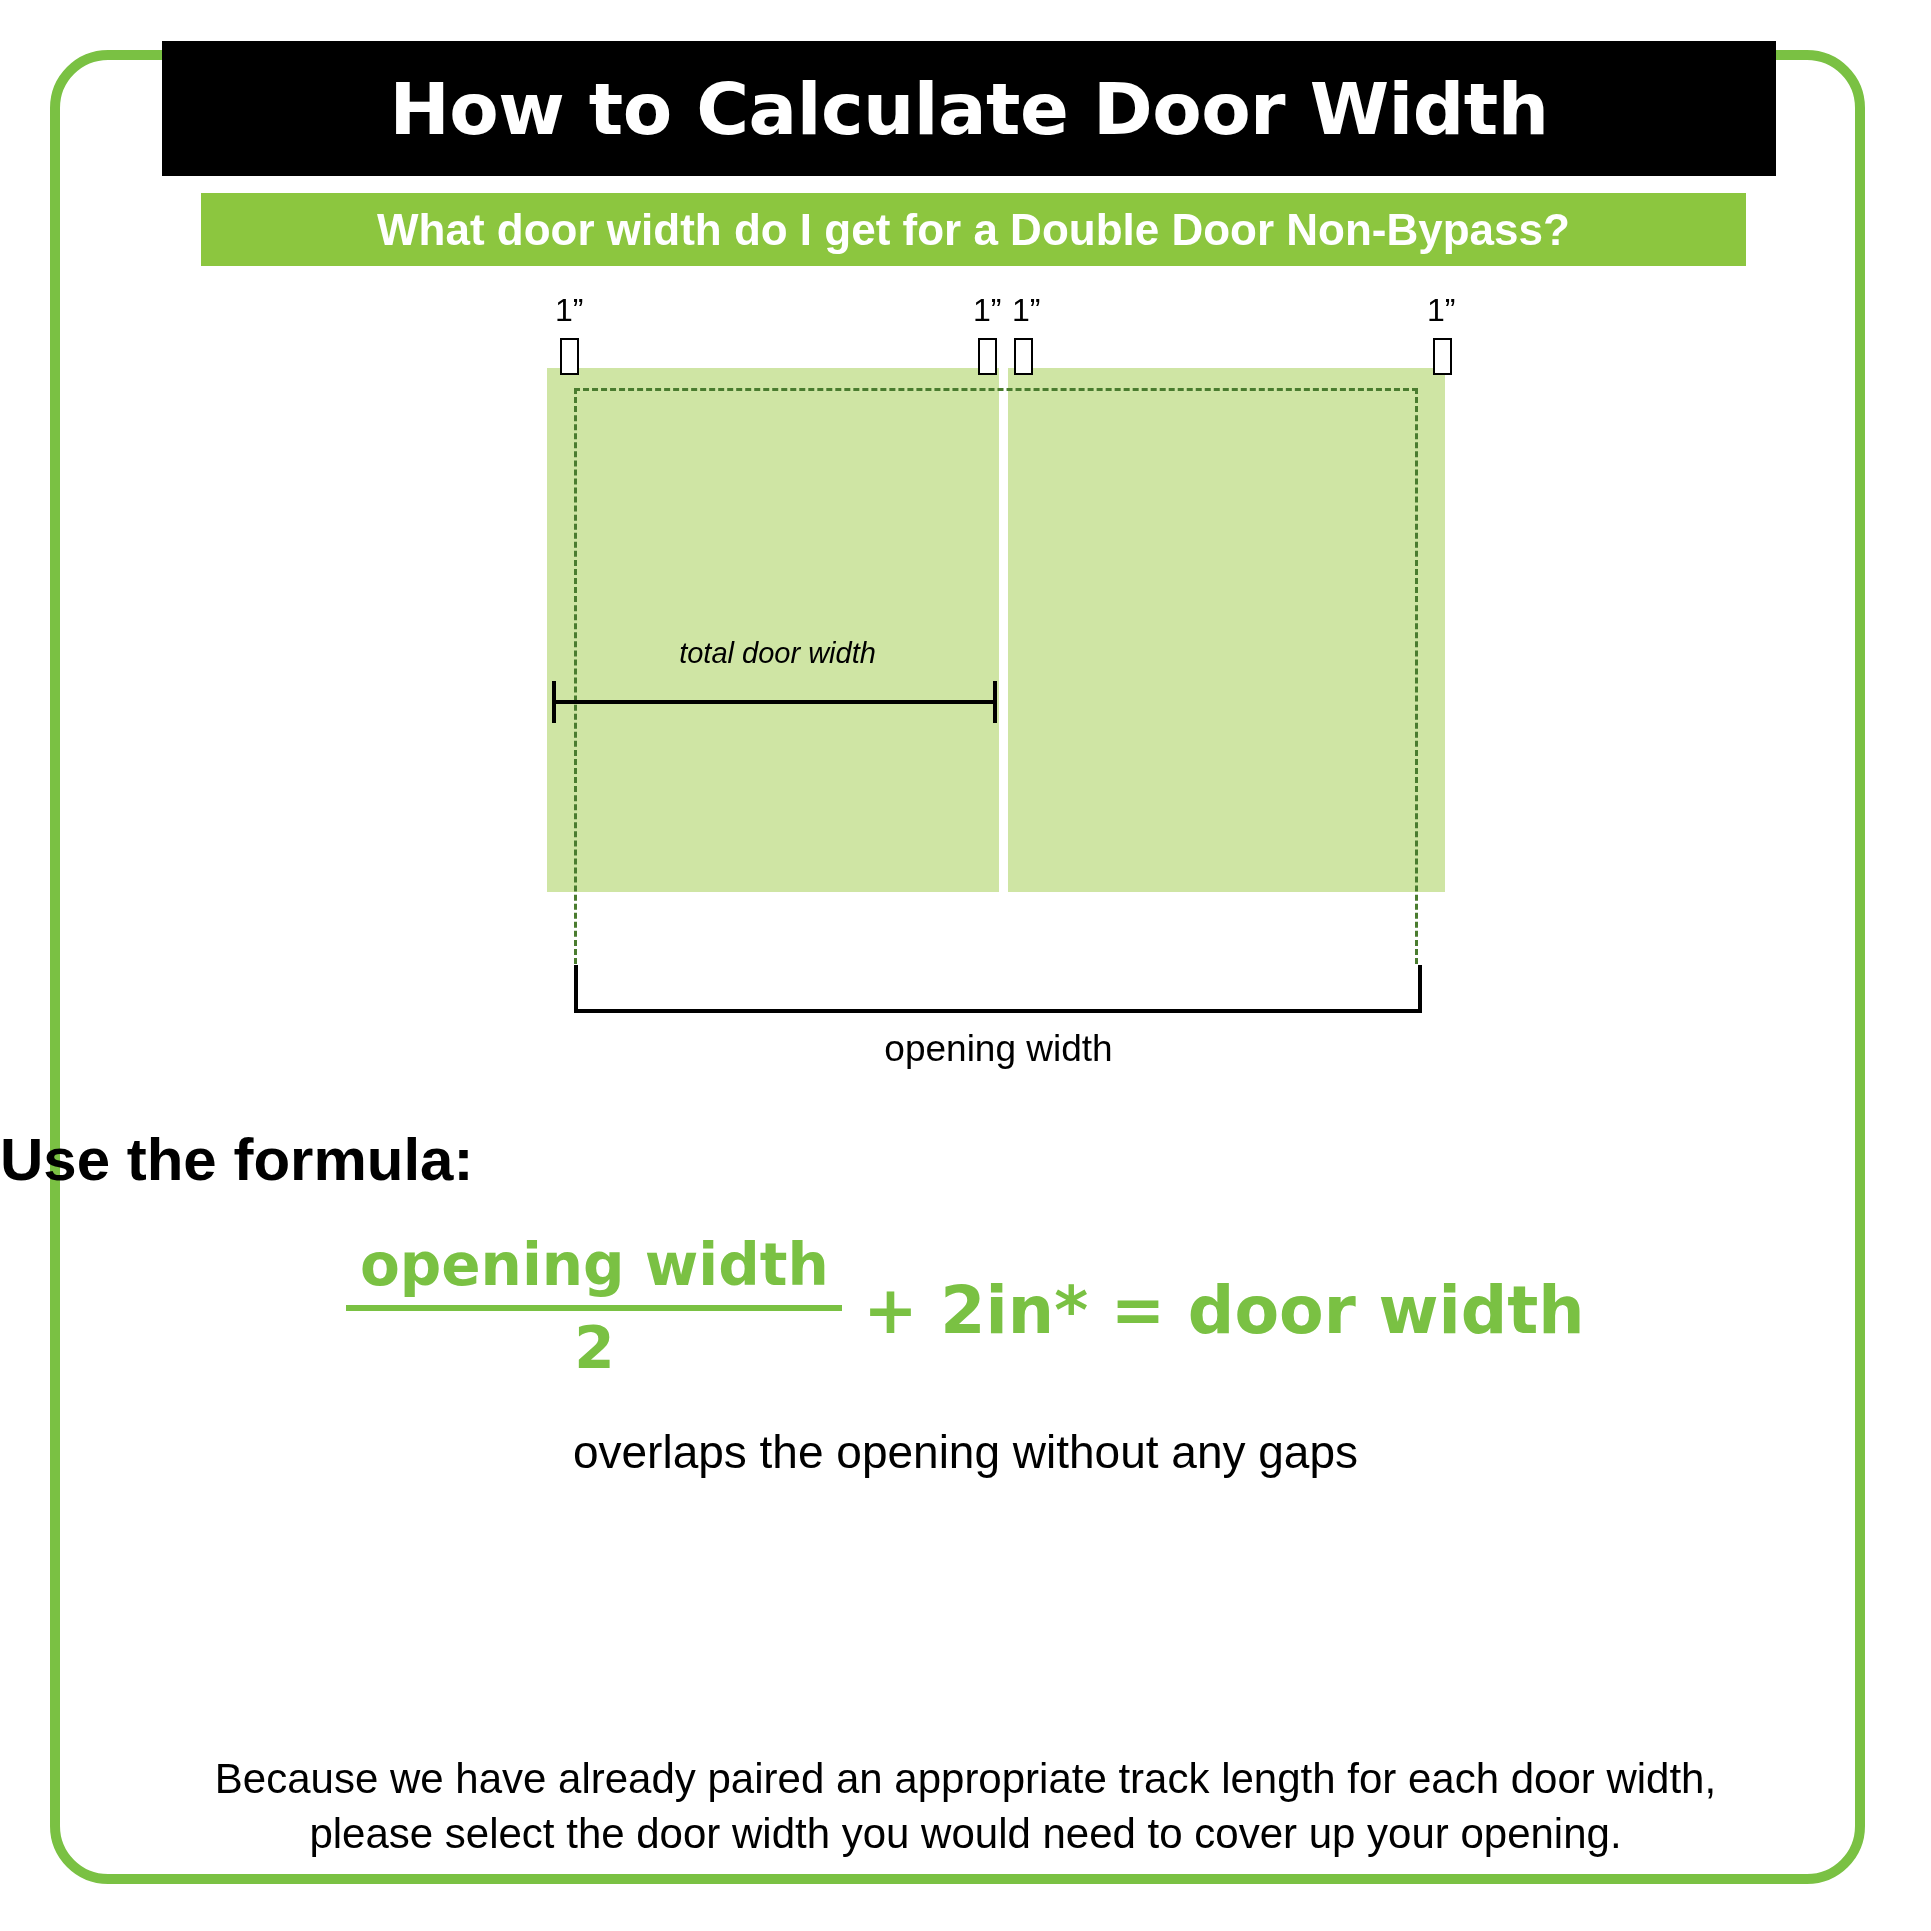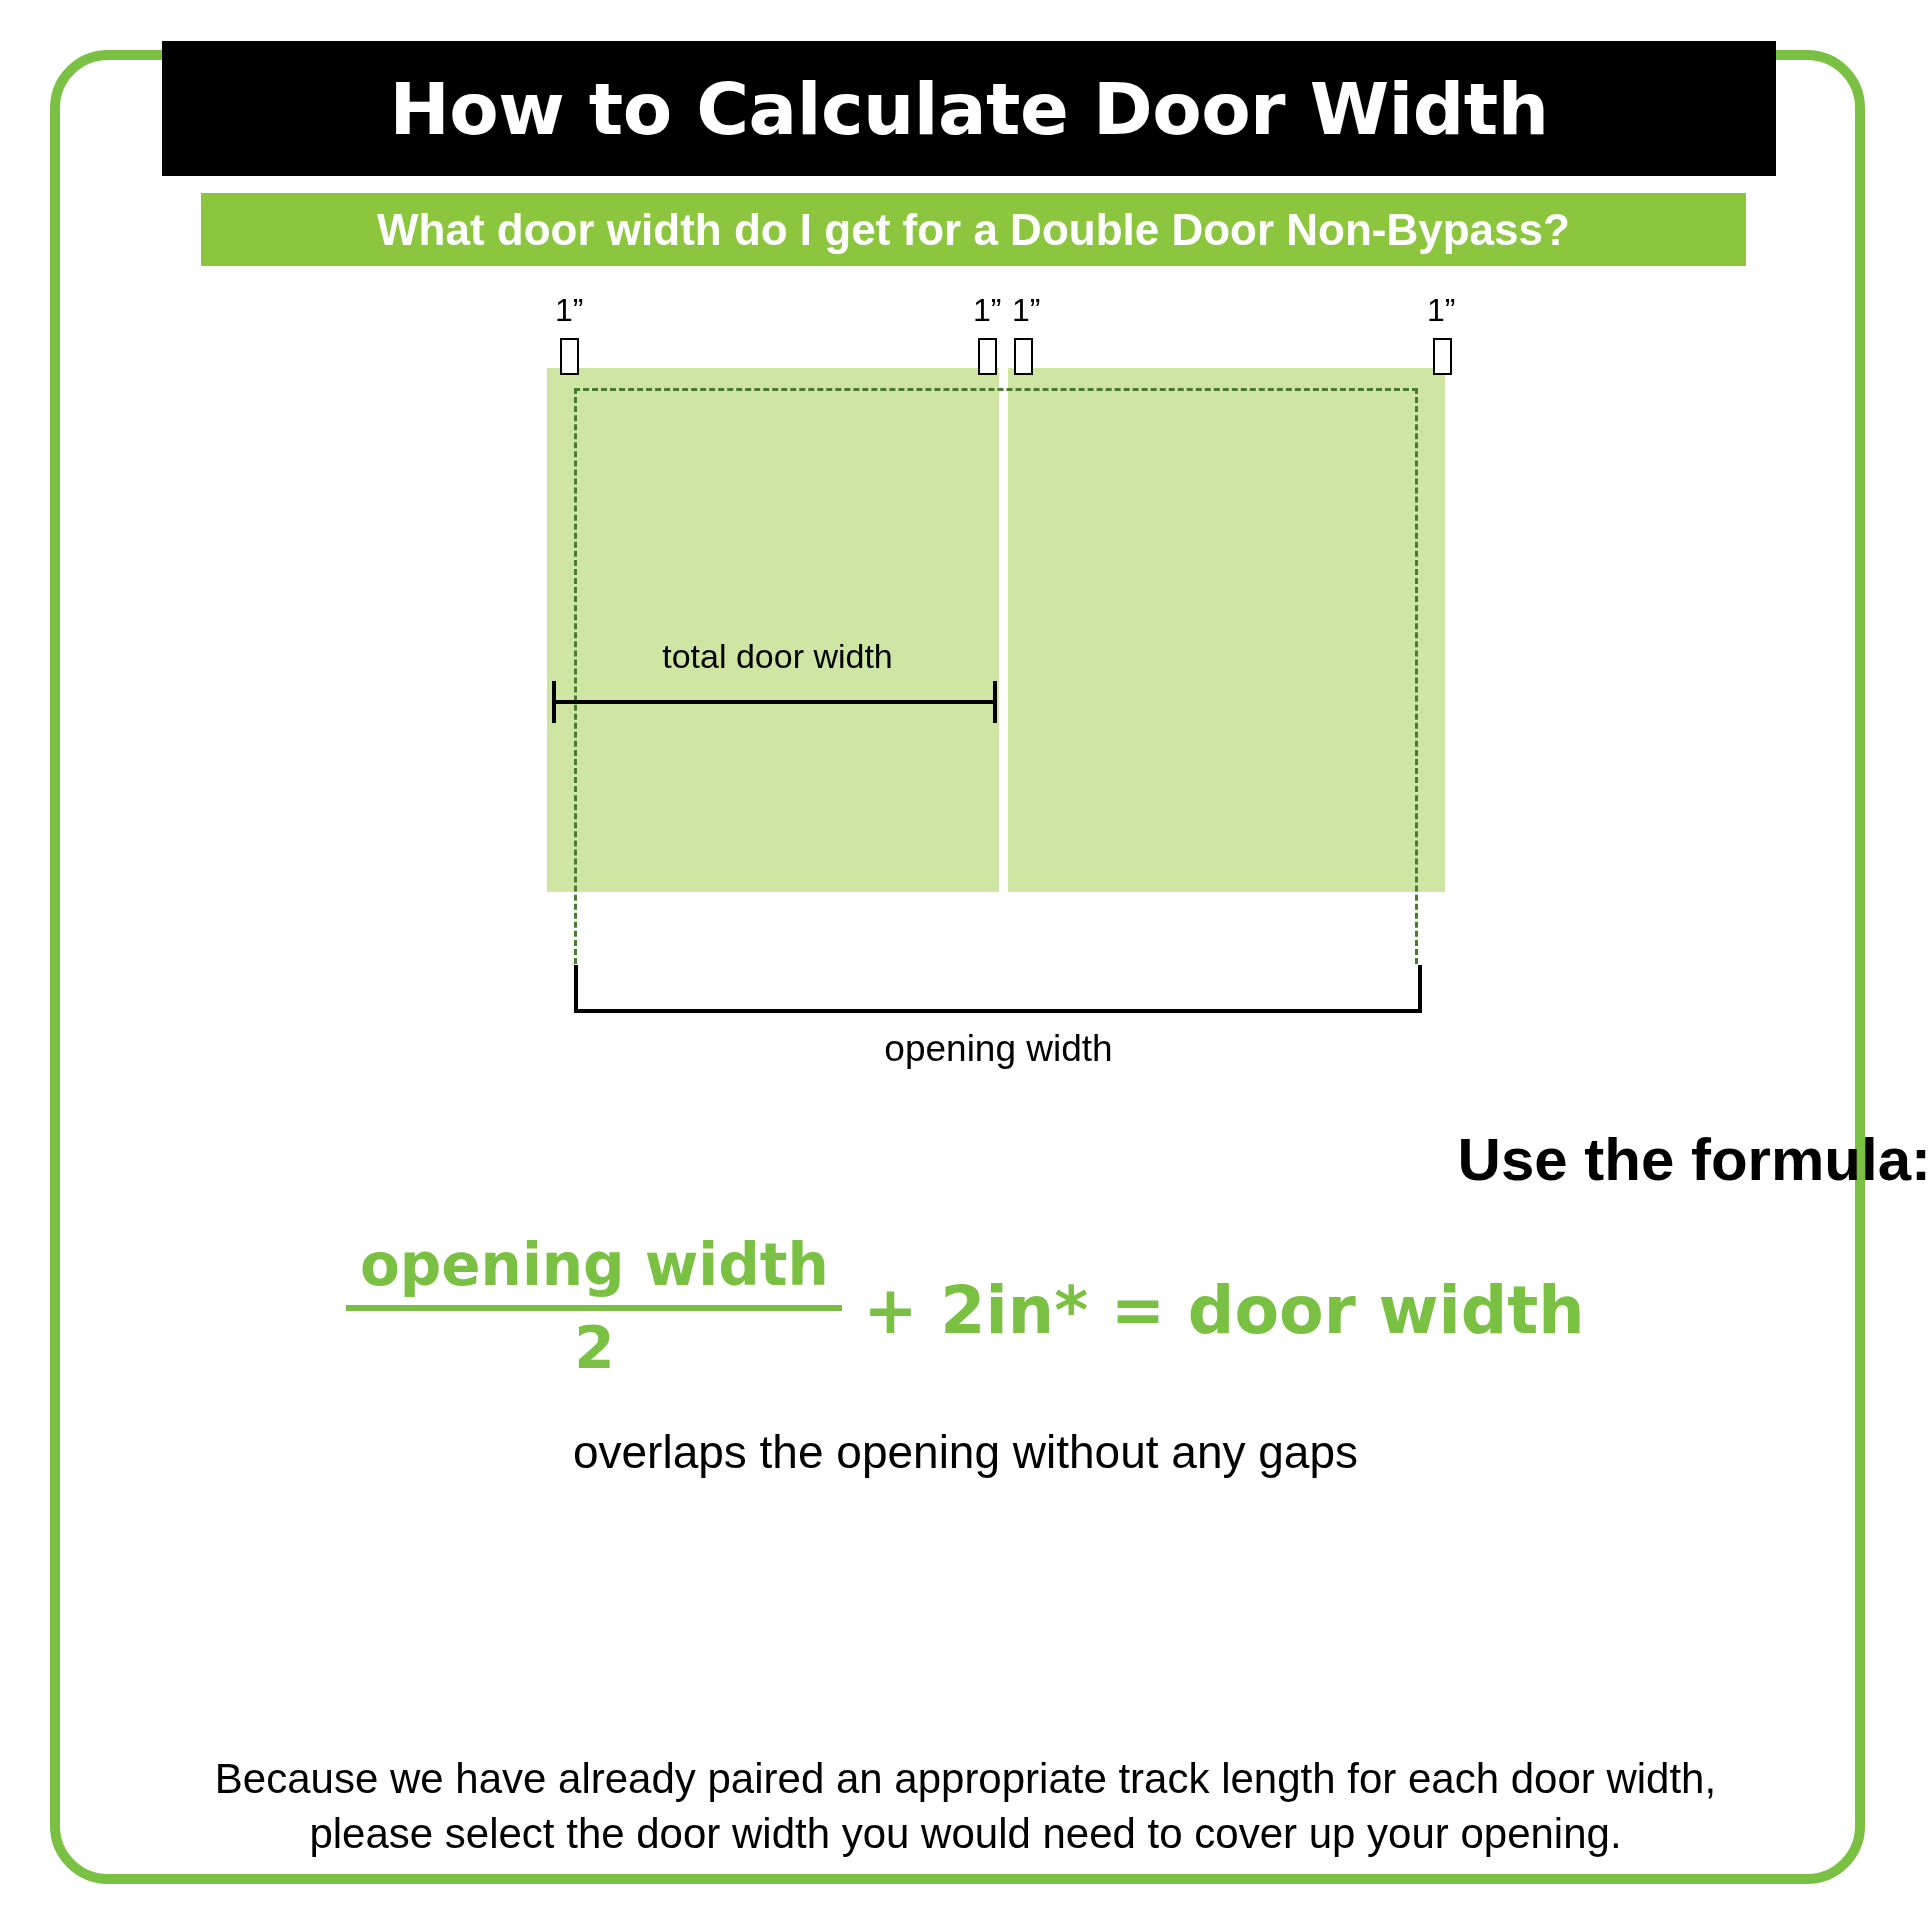--- a/index.html
+++ b/index.html
@@ -146,22 +146,23 @@
     background: #000000;
   }
   .tdw-cap-l { left: 552px; }
   .tdw-cap-r { left: 993px; }
   .tdw-label {
     position: absolute;
     left: 618px;
     top: 357px;
     width: 319px;
     text-align: center;
-    font-size: 34px;
-    color: #000000;
+    font-size: 29px;
+    color: #000000;
+    font-style: italic;
   }
 
   
   .ow-line {
     position: absolute;
     left: 574px;
     top: 729px;
     width: 848px;
     height: 3.9px;
     background: #000000;
@@ -184,21 +185,21 @@
     font-size: 37px;
     color: #000000;
   }
 
   
   .use-formula {
     position: absolute;
     left: 0;
     top: 1125px;
     width: 1931px;
-    text-align: right;
+    text-align: left;
     font-size: 60px;
     font-weight: bold;
     color: #000000;
   }
 
   .formula-row {
     position: absolute;
     left: 0;
     top: 1231px;
     width: 1931px;

